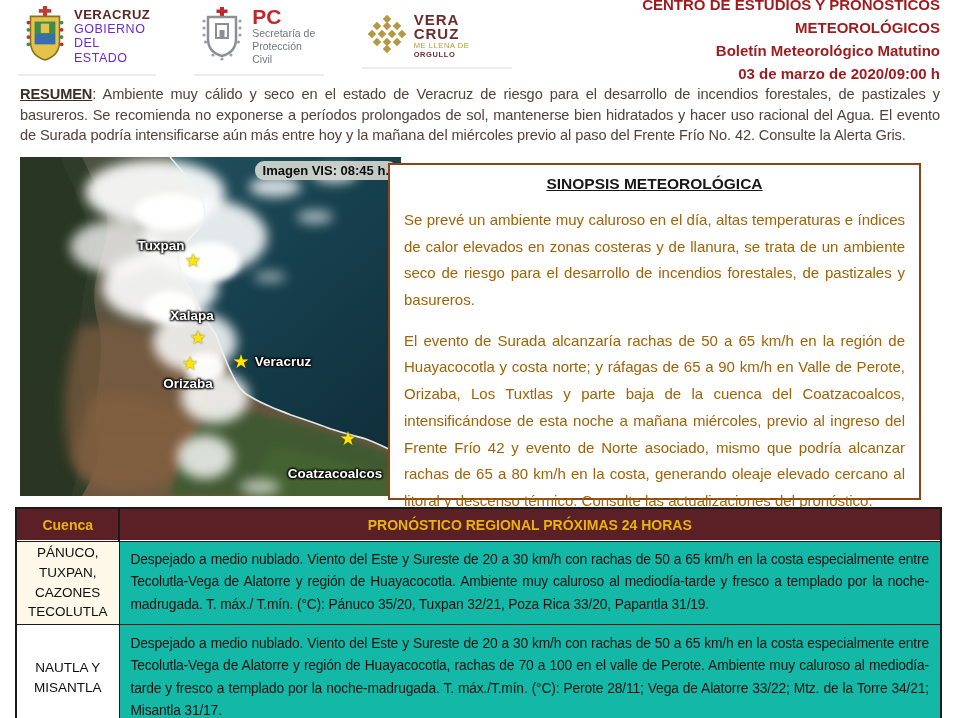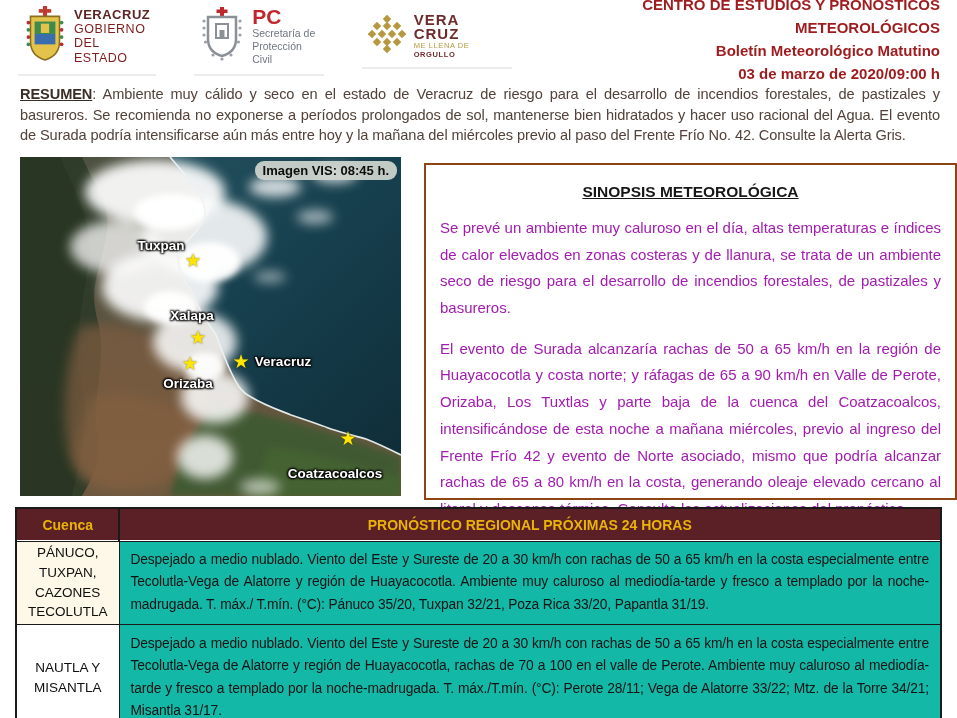--- a/index.html
+++ b/index.html
@@ -4,21 +4,21 @@
 <style>
   html,body{margin:0;padding:0;background:#fff;}
   .page{position:relative;width:957px;height:718px;background:#ffffff;overflow:hidden;
         font-family:"Liberation Sans",sans-serif;color:#222;}
 
   
   .header{position:absolute;left:18px;top:4px;width:922px;height:70px;display:flex;align-items:center;}
   .logos{display:flex;align-items:center;gap:38px;}
   .logo-block{display:flex;align-items:center;gap:8px;padding:4px 6px 8px 6px;border-bottom:2px solid #ececec;}
   .gob-text .l1{font-weight:bold;color:#5d2423;font-size:13px;letter-spacing:.5px;}
-  .gob-text .l2,.gob-text .l3{color:#7f1d1d;font-size:12.5px;letter-spacing:.5px;line-height:1.15;}
+  .gob-text .l2,.gob-text .l3{color:#6d28d9;font-size:12.5px;letter-spacing:.5px;line-height:1.15;}
   .pc-text .pc{font-weight:bold;color:#c0272d;font-size:21px;line-height:1;}
   .pc-text .s1,.pc-text .s2{color:#6f7780;font-size:10.5px;line-height:1.25;}
   .brand-text .big{font-weight:bold;color:#6d2c2c;font-size:15px;line-height:.95;letter-spacing:1px;}
   .brand-text .tag{font-size:7.5px;margin-top:0;color:#b5983f;letter-spacing:.6px;}
   .brand-text .tag b{color:#6d2c2c;}
   .htitle{margin-left:auto;text-align:right;color:#9e1b1e;font-weight:bold;font-size:15px;line-height:1.55;}
 
   
   .resumen{position:absolute;left:20px;top:84px;width:920px;font-size:14.6px;line-height:1.42;
            text-align:justify;color:#52423a;letter-spacing:-.1px;}
@@ -28,24 +28,24 @@
   .sat{position:absolute;left:20px;top:157px;width:381px;height:339px;overflow:hidden;background:#16333d;}
   .sat svg{position:absolute;left:0;top:0;}
   .caption{position:absolute;right:4px;top:4px;background:rgba(208,214,207,.92);color:#0d0d0d;
            font-weight:bold;font-size:13px;padding:2px 8px;border-radius:9px;}
   .star{position:absolute;transform:translate(-50%,-50%);color:#ffe600;font-size:19px;
         font-family:"DejaVu Sans",sans-serif;text-shadow:0 0 2px rgba(60,60,0,.8);line-height:1;}
   .city-label{position:absolute;transform:translate(-50%,-50%);color:#fff;font-weight:bold;font-size:13.5px;
         text-shadow:-1px -1px 2px #000,1px -1px 2px #000,-1px 1px 2px #000,1px 1px 2px #000;white-space:nowrap;}
 
   
-  .sinopsis{position:absolute;left:424px;top:163px;width:533px;height:337px;box-sizing:border-box;
-            border:2.5px solid #8f4513;background:#fff;padding:16px 14px;}
+  .sinopsis{position:absolute;left:388px;top:163px;width:533px;height:337px;box-sizing:border-box;
+            border:2.5px solid #8f4513;background:#fff;padding:8px 14px;}
   .sin-title{text-align:center;font-weight:bold;text-decoration:underline;font-size:15.5px;color:#171717;margin:2px 0 14px 0;}
-  .sinopsis p{margin:0 0 14px 0;font-size:15px;line-height:1.78;text-align:justify;color:#a21caf;}
+  .sinopsis p{margin:0 0 14px 0;font-size:15px;line-height:1.78;text-align:justify;color:#a16207;}
 
   
   .ftable{position:absolute;left:15px;top:507px;width:927px;border-collapse:collapse;table-layout:fixed;}
   .ftable col.c1{width:103px;}
   .ftable th{background:#5a2026;color:#eab308;font-weight:bold;font-size:14px;height:29px;
              border:1.5px solid #fff;outline:1px solid #1a1a1a;}
   .ftable td{border:1.5px solid #1a1a1a;vertical-align:middle;}
   .ftable{border:2px solid #1a1a1a;}
   td.cuenca{font-weight:normal;text-align:center;font-size:13.5px;line-height:1.45;white-space:pre-line;color:#0f0f0f;}
   td.cuenca.cream{background:#fdf8e7;}

